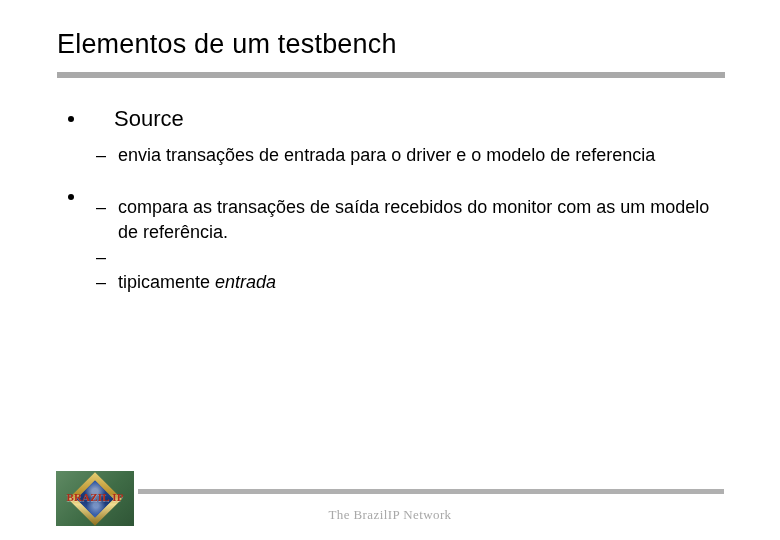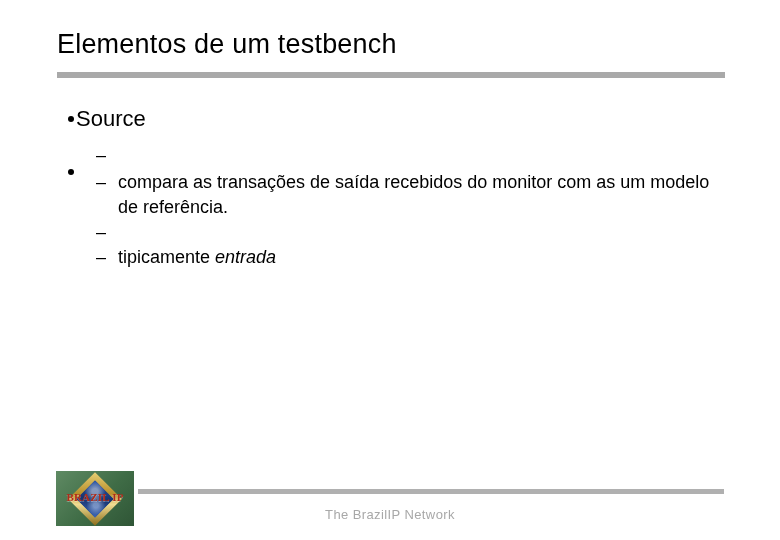--- a/index.html
+++ b/index.html
@@ -48,21 +48,21 @@
   
   .body-area {
     position: absolute;
     left: 0;
     top: 104px;
     width: 780px;
   }
 
   .lvl1 {
     position: relative;
-    padding-left: 76px;
+    padding-left: 114px;
     font-size: 22px;
     line-height: 30px;
     color: #000000;
     margin-bottom: 2px;
   }
   .lvl1 .bullet-dot {
     position: absolute;
     left: 68px;
     top: 12px;
     width: 6px;
@@ -103,21 +103,21 @@
     height: 5px;
     background: #b0b0b0;
   }
 
   .footer-text {
     position: absolute;
     left: 0;
     top: 507px;
     width: 780px;
     text-align: center;
-    font-family: Liberation Sans, sans-serif;
+    font-family: Liberation Serif, serif;
     font-size: 13px;
     line-height: 16px;
     color: #a8a8a8;
     letter-spacing: 0.4px;
   }
 
   
   .logo {
     position: absolute;
     left: 56px;
@@ -187,20 +187,21 @@
 
   <div class="body-area">
 
     <div class="lvl1">
       <span class="bullet-dot"></span>
       <span>Source</span>
     </div>
     <div class="gap-sm"></div>
     <div class="lvl2">
       <span class="bullet-dash">–</span>
+      <span>envia transações de entrada para o driver e o modelo de referencia</span>
     </div>
 
     <div class="gap-lg"></div>
 
     <div class="lvl1">
       <span class="bullet-dot"></span>
     </div>
     <div class="gap-md"></div>
     <div class="lvl2">
       <span class="bullet-dash">–</span>

